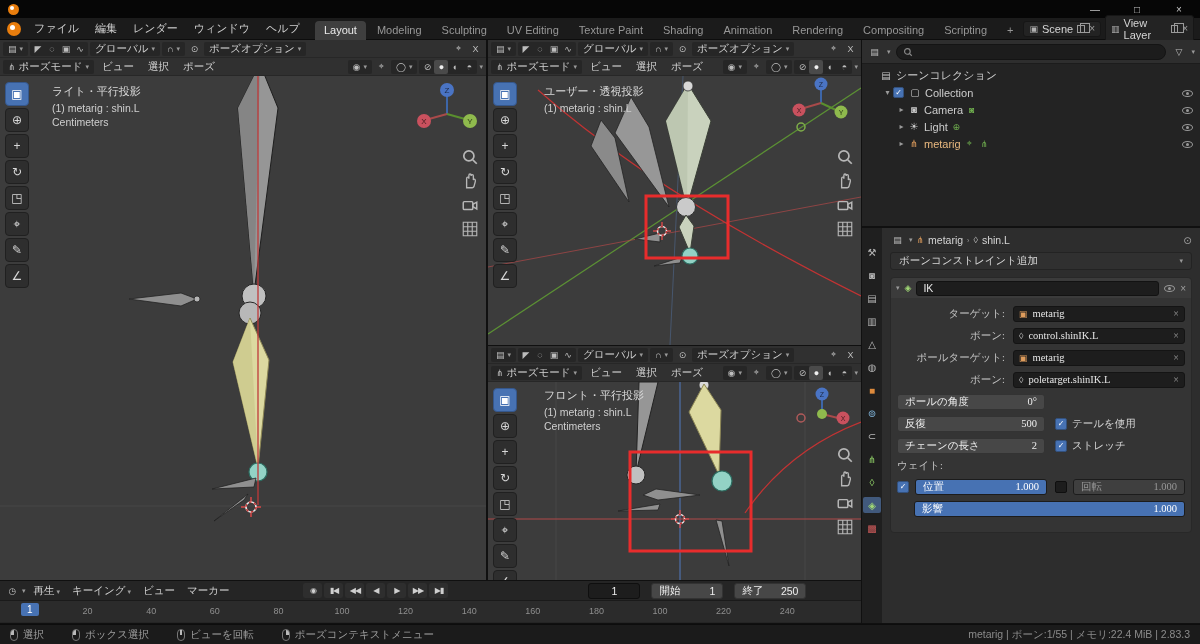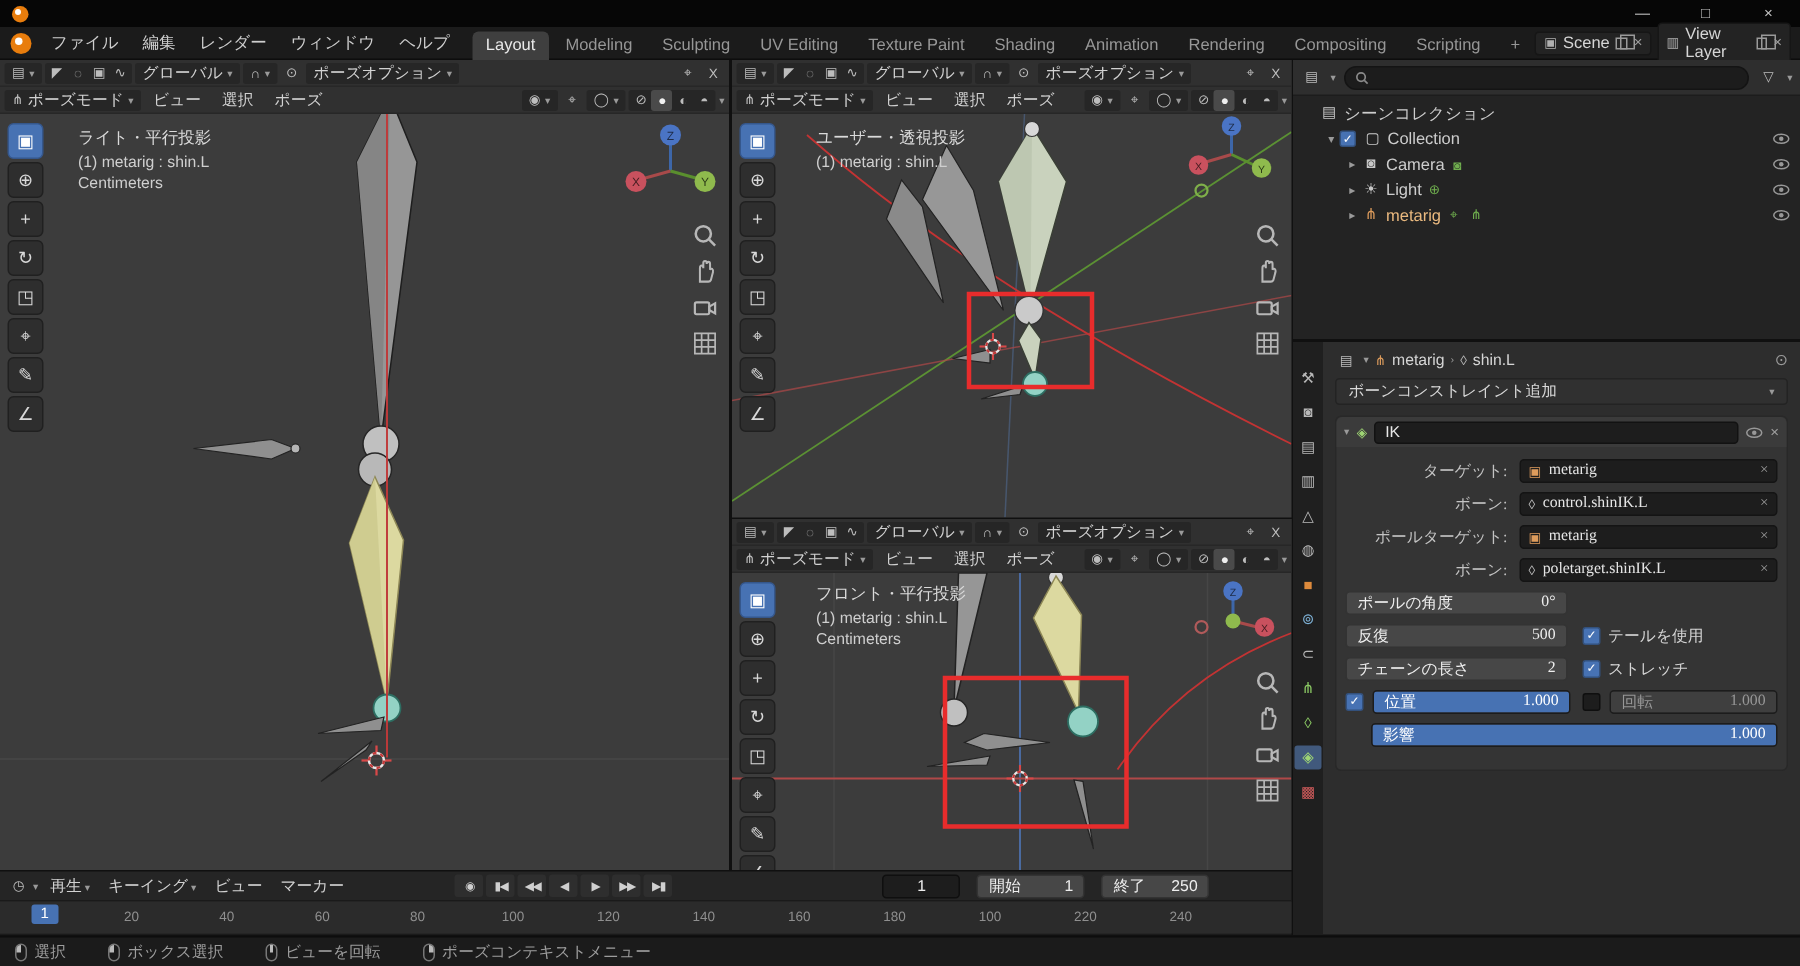--- a/index.html
+++ b/index.html
@@ -726,20 +726,23 @@
           <div class="prow">
             <div class="num half-l">
               <span>チェーンの長さ</span>
               <span class="val">2</span>
             </div>
             <div class="cbwrap">
               <div class="cb checked">✓</div>
               <span class="cblabel">ストレッチ</span>
             </div>
           </div>
+          <div class="prow" style="height:14px">
+            <span style="color:#c3c3c3;font-size:10.5px">ウェイト:</span>
+          </div>
           <div class="prow">
             <div class="cb checked">✓</div>
             <div class="slider w132">
               <i class="fill" style="width:100%"></i>
               <span>位置</span>
               <span class="val">1.000</span>
             </div>
             <div class="cbwrap" style="margin-left:8px">
               <div class="cb"></div>
             </div>
@@ -820,15 +823,16 @@
         </div>
         <div class="sb-item">
           <span class="mouse mmb"></span>
           <span>ビューを回転</span>
         </div>
         <div class="sb-item">
           <span class="mouse rmb"></span>
           <span>ポーズコンテキストメニュー</span>
         </div>
       </div>
+    <div class="sb-right">metarig | ボーン:1/55 | メモリ:22.4 MiB | 2.83.3</div>
   </div>
 
 </div>
 
 </body></html>

